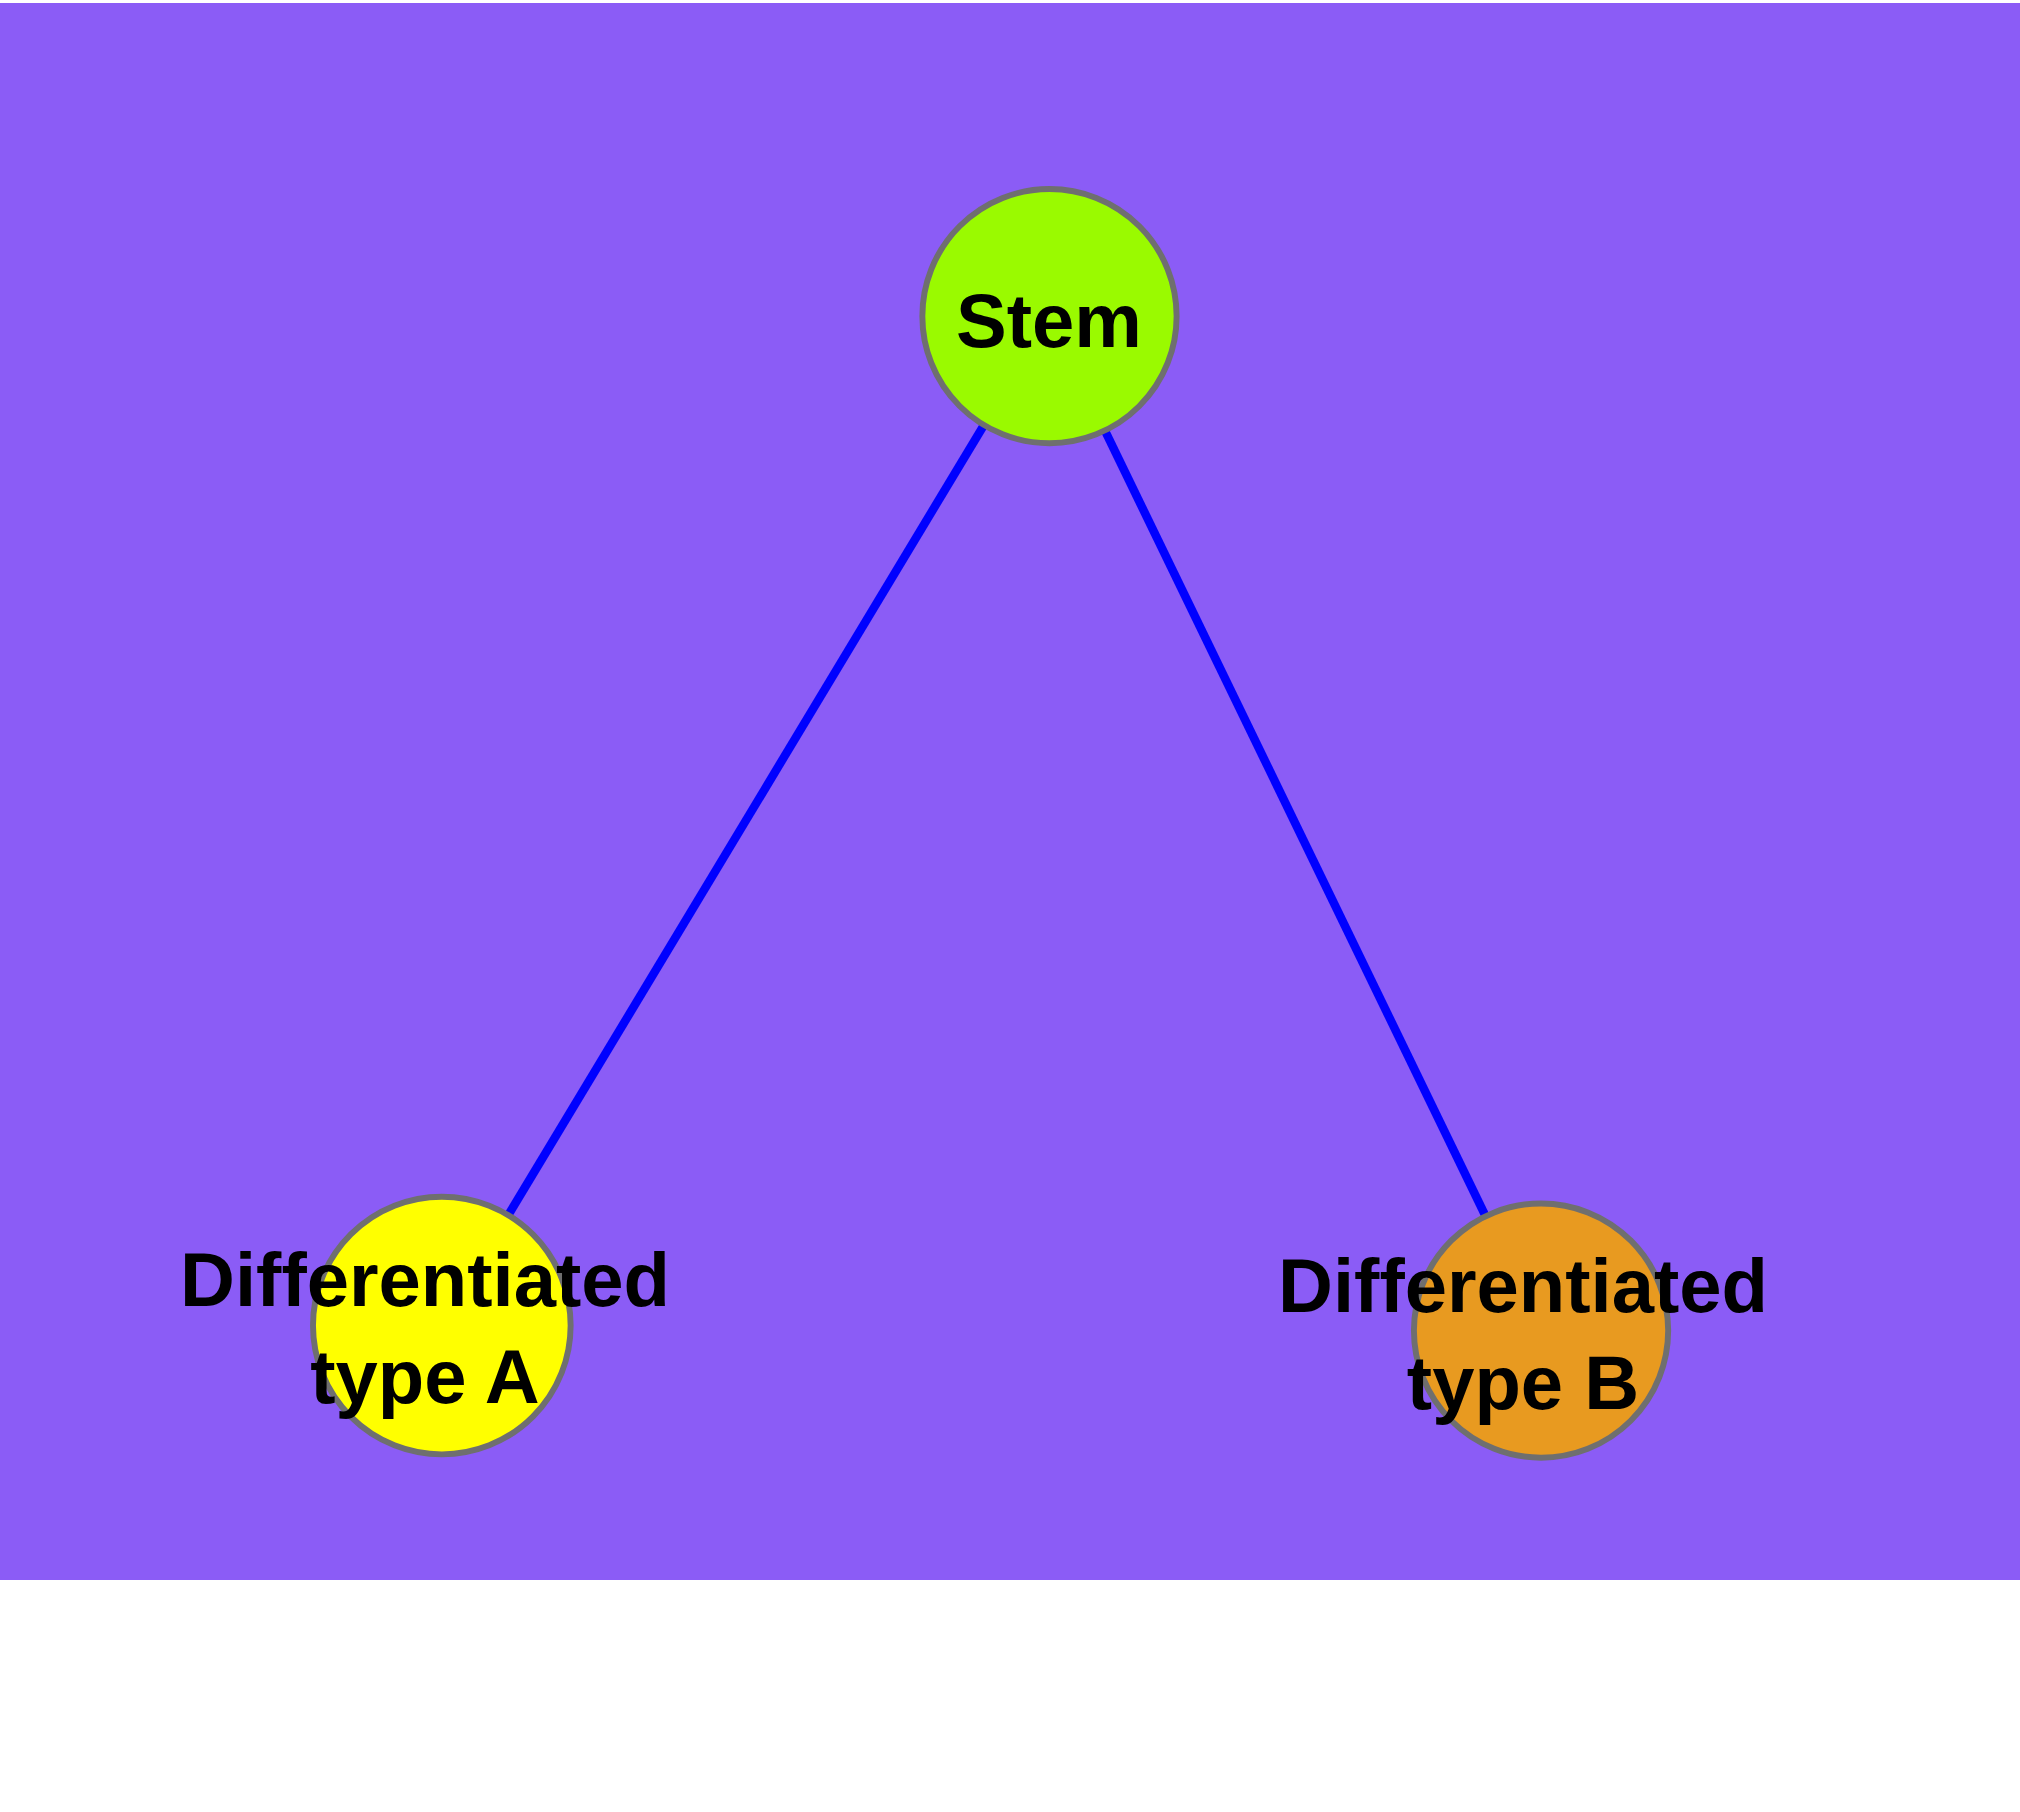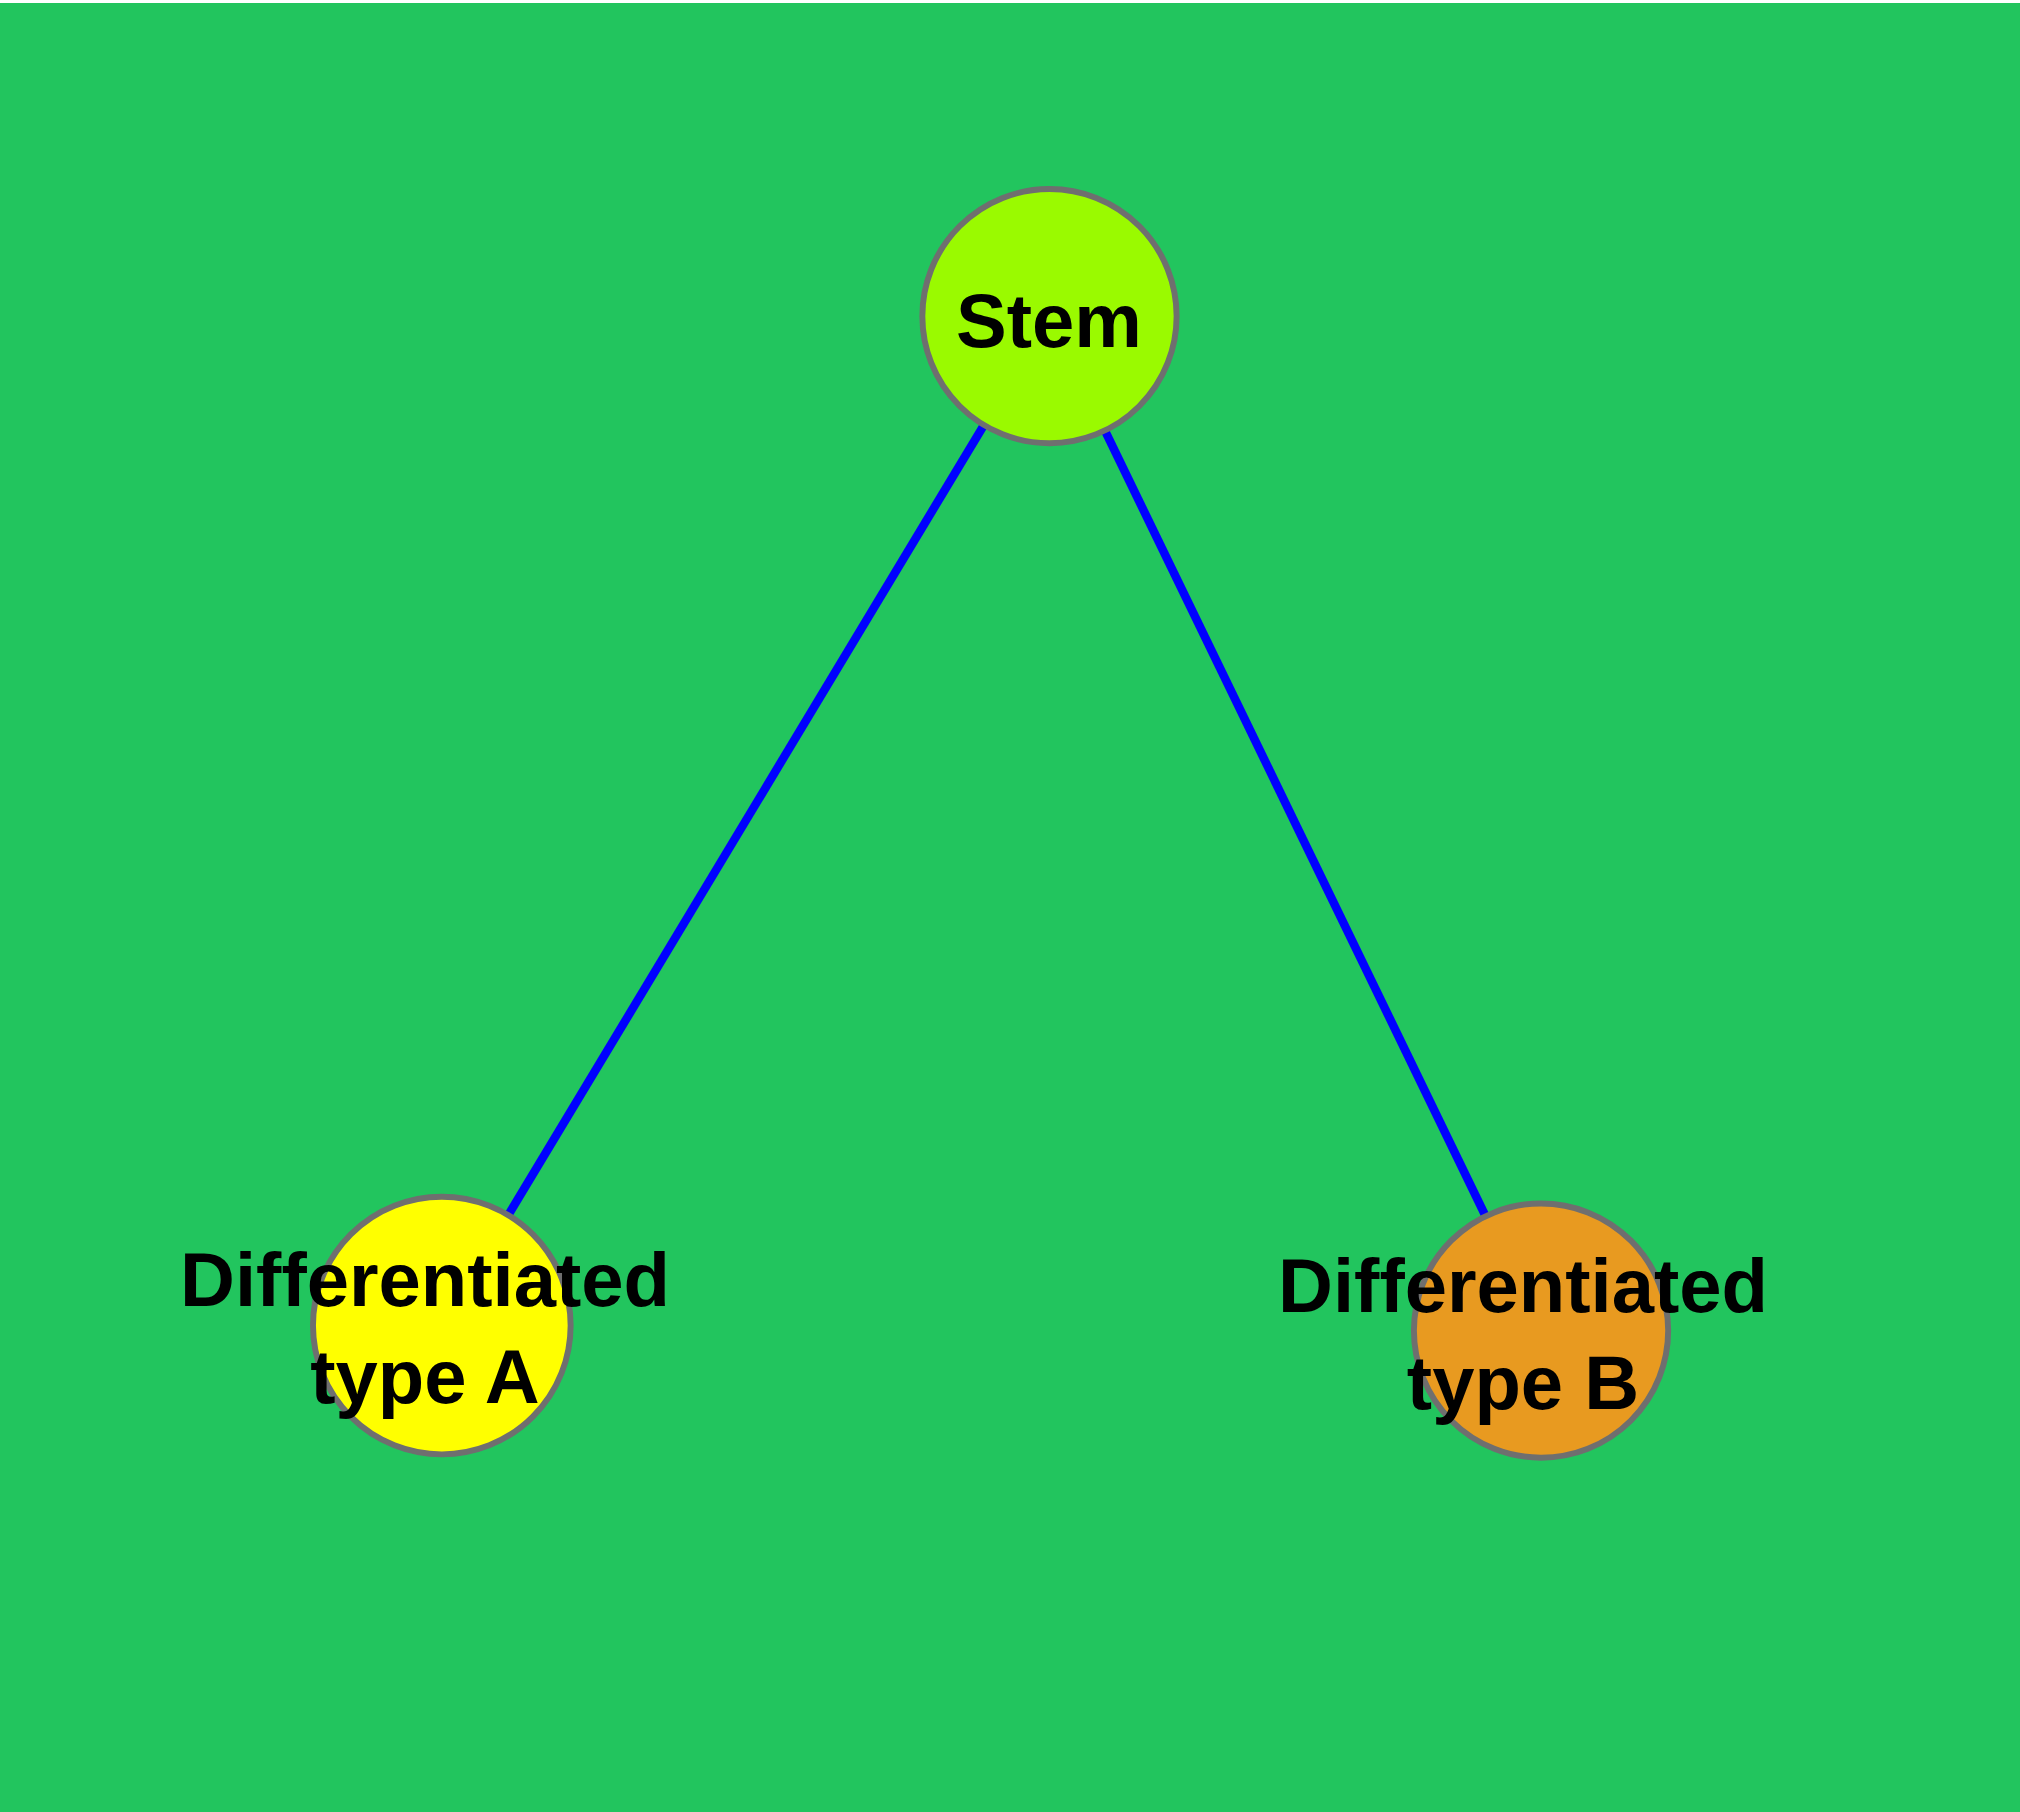--- a/index.html
+++ b/index.html
@@ -3,22 +3,22 @@
 <meta charset="utf-8">
 <style>
   html, body {
     margin: 0;
     padding: 0;
     background: #ffffff;
   }
   #canvas {
     position: relative;
     width: 2021px;
-    height: 1812px;
-    background: #22c55e;
+    height: 1580px;
+    background: #8b5cf6;
     overflow: hidden;
     font-family: "Liberation Sans", sans-serif;
   }
   #top-margin {
     position: absolute;
     left: 0; top: 0;
     width: 100%; height: 3.4px;
     background: #ffffff;
   }
   #graph-svg {

